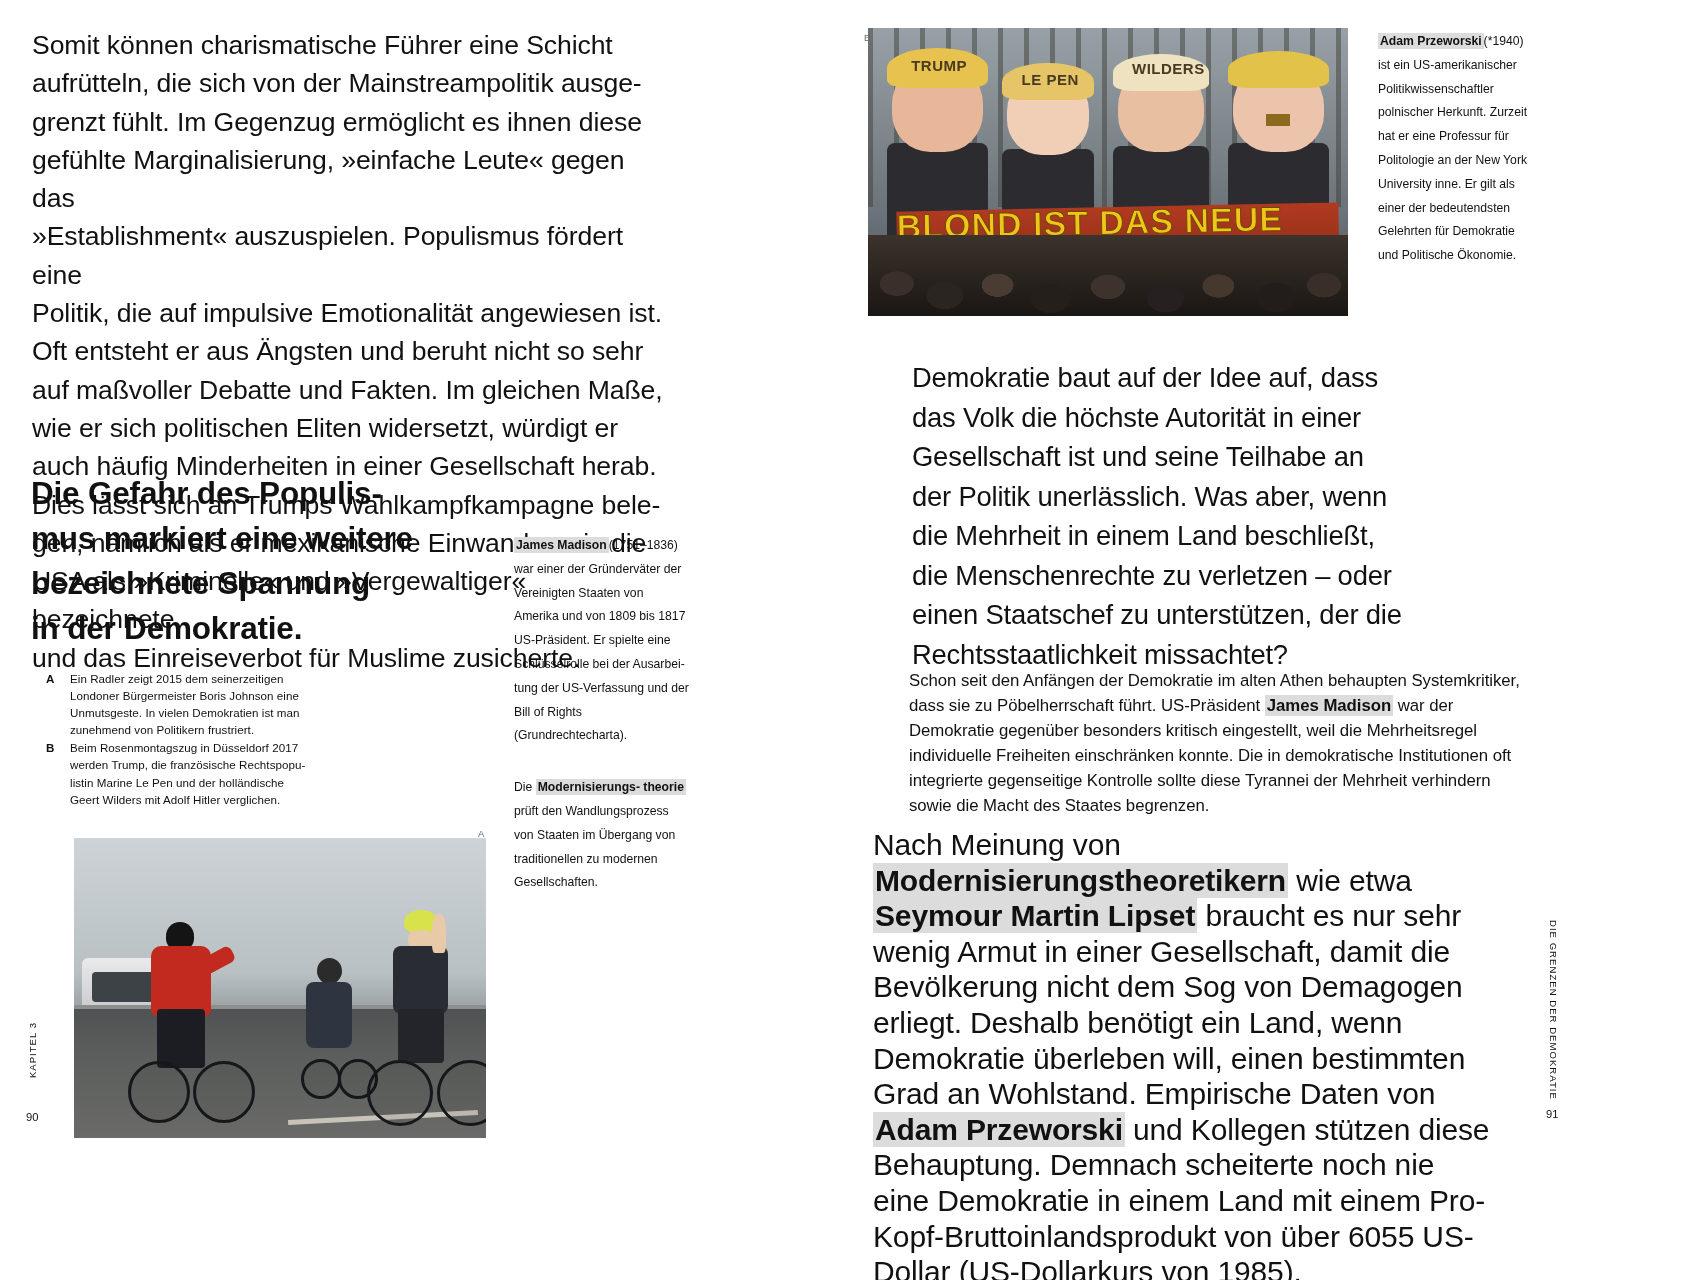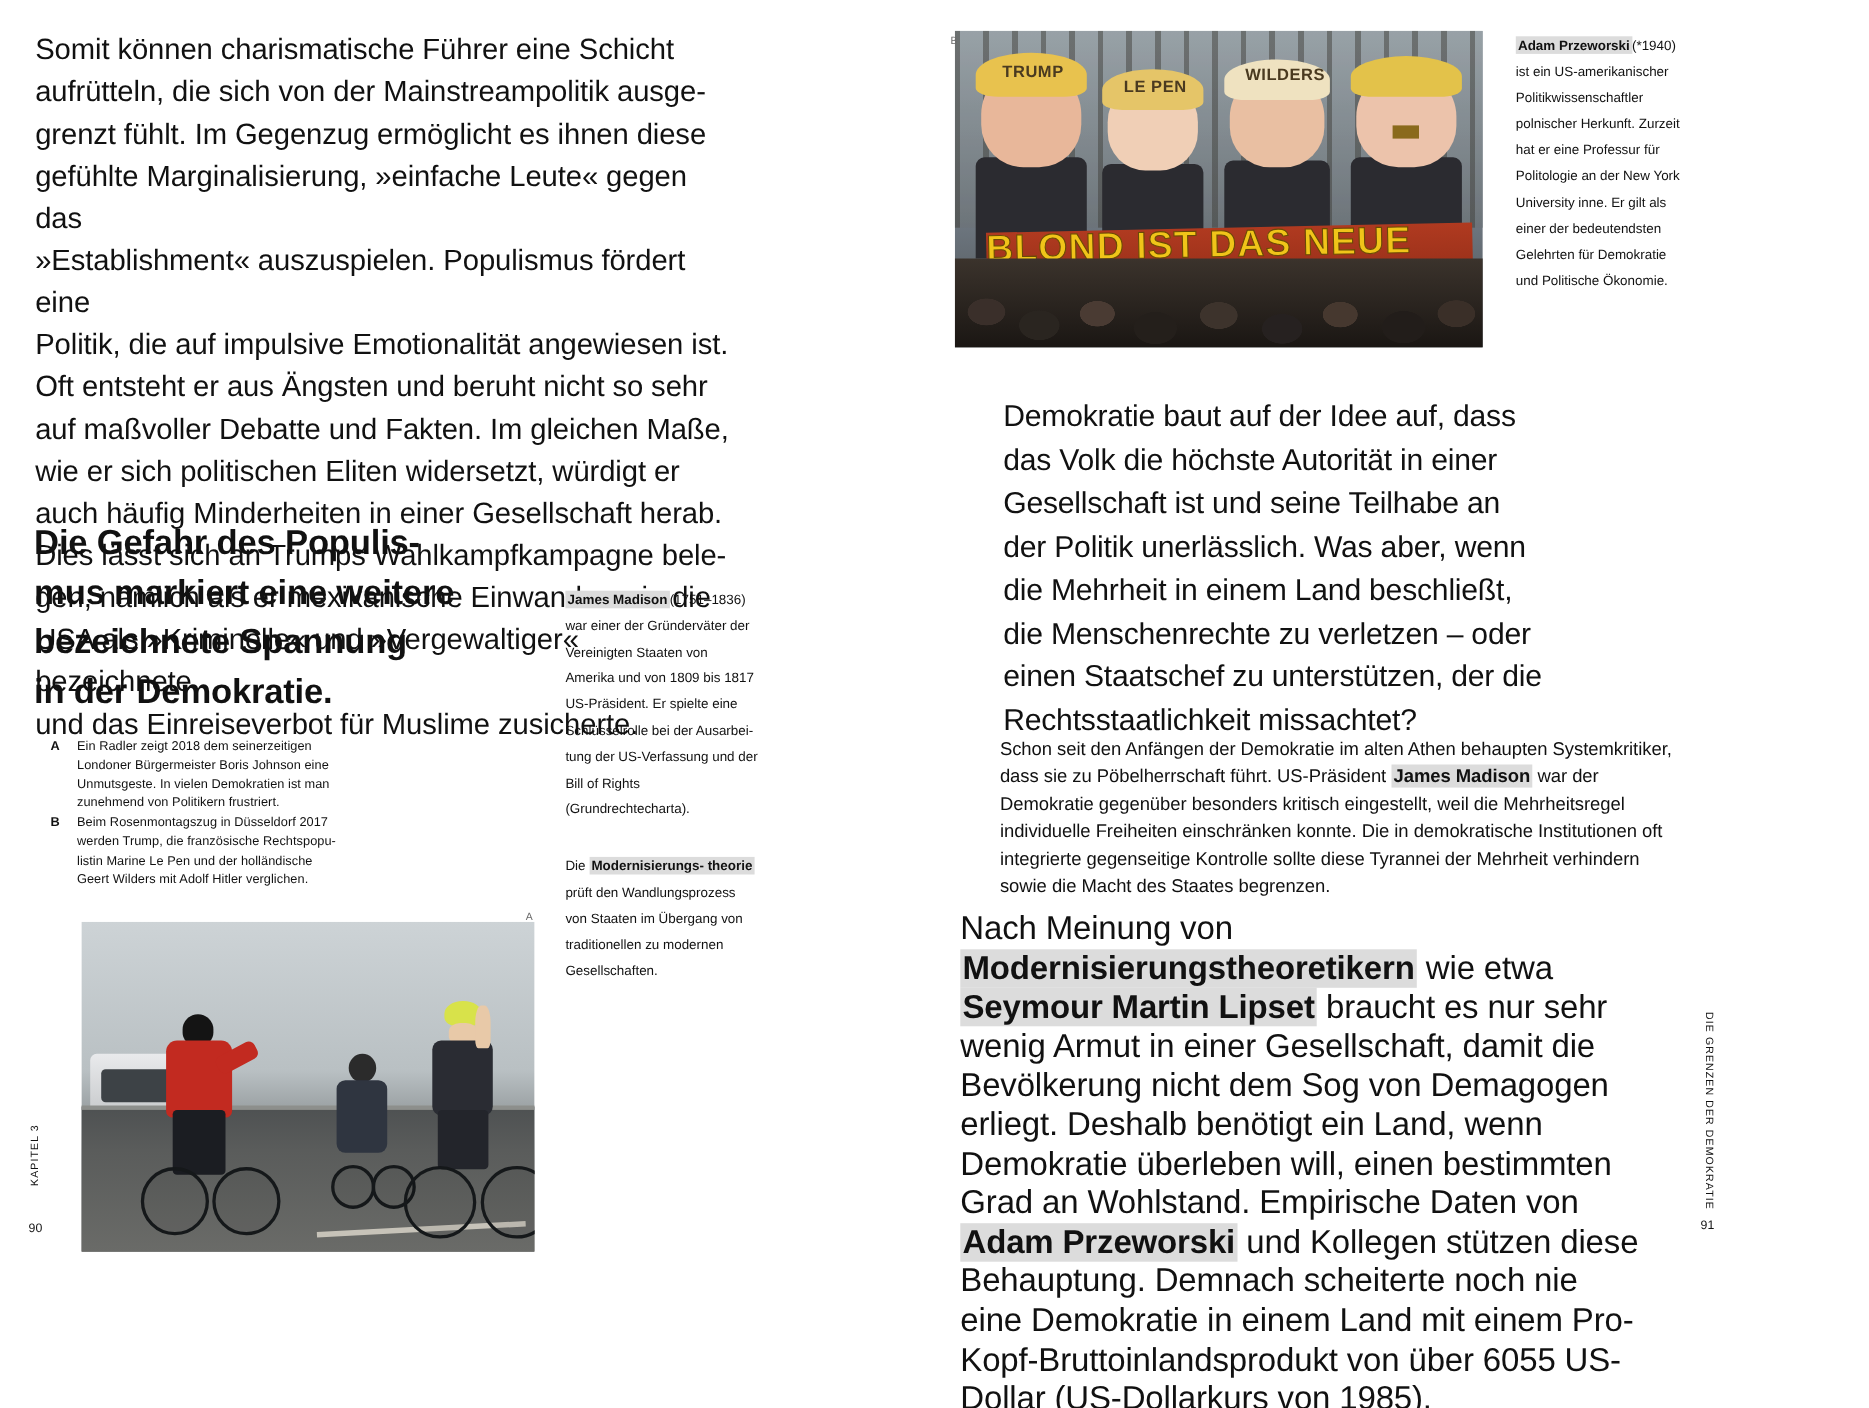--- a/index.html
+++ b/index.html
@@ -194,21 +194,21 @@
 und das Einreiseverbot für Muslime zusicherte.</div>
 
     <h1 class="headline-left">Die Gefahr des Populis-
 mus markiert eine weitere
 bezeichnete Spannung
 in der Demokratie.</h1>
 
     <div class="legend">
       <div class="legend-row">
         <span class="legend-key">A</span>
-        <span class="legend-text">Ein Radler zeigt 2018 dem seinerzeitigen
+        <span class="legend-text">Ein Radler zeigt 2015 dem seinerzeitigen
 Londoner Bürgermeister Boris Johnson eine
 Unmutsgeste. In vielen Demokratien ist man
 zunehmend von Politikern frustriert.</span>
       </div>
       <div class="legend-row">
         <span class="legend-key">B</span>
         <span class="legend-text">Beim Rosenmontagszug in Düsseldorf 2017
 werden Trump, die französische Rechtspopu-
 listin Marine Le Pen und der holländische
 Geert Wilders mit Adolf Hitler verglichen.</span>

